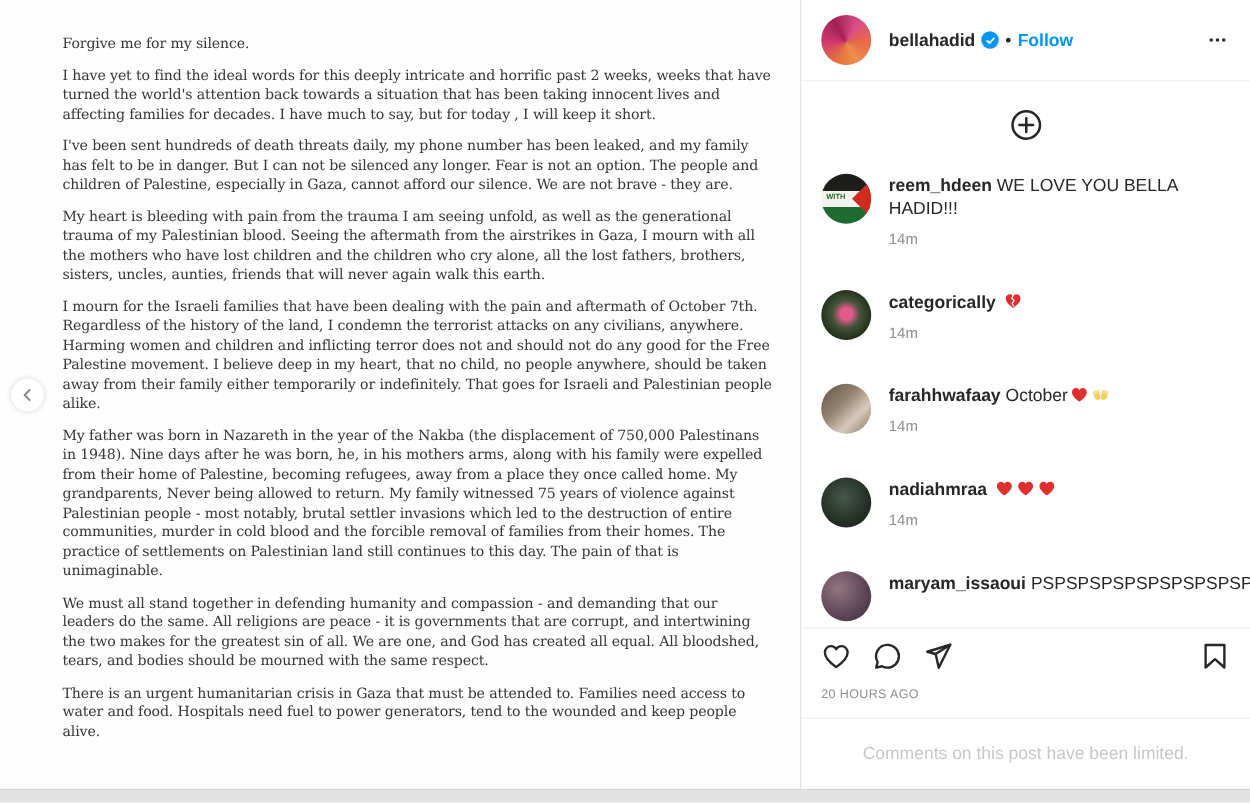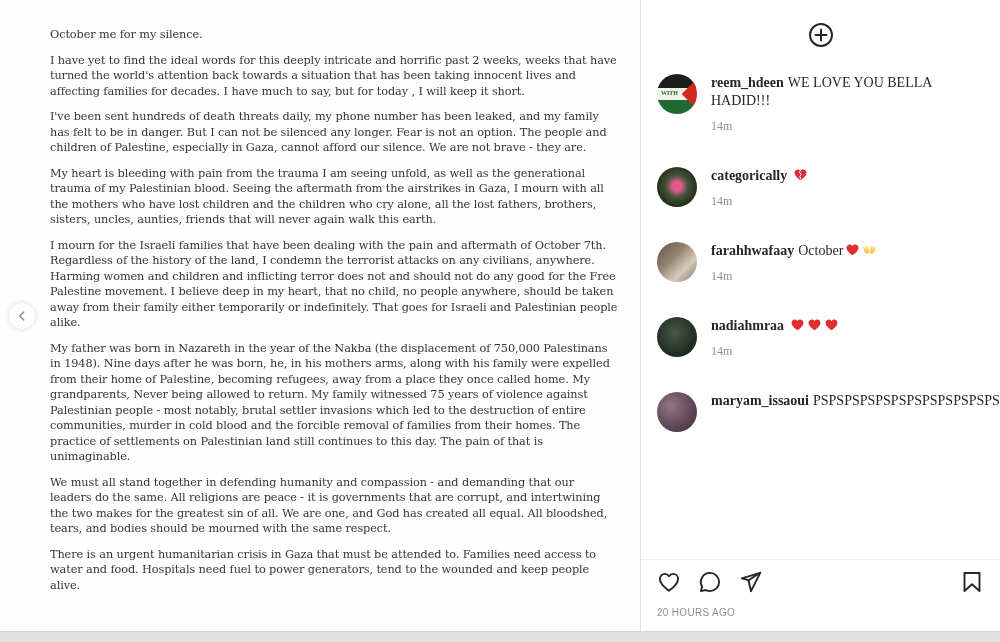--- a/index.html
+++ b/index.html
@@ -23,21 +23,21 @@
   .ig-header { display:flex; align-items:center; padding:12px 16px; border-bottom:1px solid #efefef; flex:0 0 auto; }
   .avatar { width:40px; height:40px; border-radius:50%; flex:0 0 auto; overflow:hidden; position:relative; cursor:pointer; }
   .av-bella { background:conic-gradient(from 210deg at 50% 55%, #e2703d, #d23a70, #a32055, #d94f86, #e86a45, #ef8d4b, #e2703d); }
   .ig-header .username { font-weight:bold; font-size:14px; margin-left:14px; cursor:pointer; }
   .badge { width:14px; height:14px; border-radius:50%; background:#0095f6; color:#fff; display:inline-flex; align-items:center; justify-content:center; margin-left:5px; flex:0 0 auto; }
   .dot-sep { color:#262626; margin:0 5px; font-size:14px; }
   .follow { color:#0095f6; font-weight:bold; font-size:14px; cursor:pointer; }
   .more-btn { margin-left:auto; cursor:pointer; display:flex; align-items:center; }
 
   
-  .comments { flex:1 1 auto; overflow:hidden; padding:0 16px;font-family:Liberation Serif, serif; }
+  .comments { flex:1 1 auto; overflow:hidden; padding:0 16px; }
   .load-more-row { display:flex; justify-content:center; padding:22px 0 26px 0; }
   .plus-btn { width:26px; height:26px; cursor:pointer; display:block; }
 
   .comment { display:flex; margin-bottom:32px; }
   .comment-body { margin-left:14px; font-size:14px; line-height:18px; min-width:0; }
   .uname { font-weight:bold; margin-right:4px; cursor:pointer; }
   .ctime { color:#8e8e8e; font-size:12px; margin-top:7px; }
   .emoji { display:inline-block; width:15px; height:15px; vertical-align:-2px; margin-left:2px; }
 
   .av-reem  { background:linear-gradient(180deg,#1d1d1b 0 34%,#f4f2ec 34% 66%,#1d6b30 66% 100%); }
@@ -58,41 +58,59 @@
   .limited-bar { border-top:1px solid #efefef; flex:0 0 auto; display:flex; align-items:center; justify-content:center; padding:19px 16px 21px 16px; }
   .limited-bar span { color:#c7c7c7; font-size:14px; }
 </style>
 </head>
 <body>
 
 <div class="post">
 
   <div class="image-pane">
     <div class="letter">
-      <p>October me for my silence.</p>
+      <p>Forgive me for my silence.</p>
       <p>I have yet to find the ideal words for this deeply intricate and horrific past 2 weeks, weeks that have turned the world's attention back towards a situation that has been taking innocent lives and affecting families for decades. I have much to say, but for today , I will keep it short.</p>
       <p>I've been sent hundreds of death threats daily, my phone number has been leaked, and my family has felt to be in danger. But I can not be silenced any longer. Fear is not an option. The people and children of Palestine, especially in Gaza, cannot afford our silence. We are not brave - they are.</p>
       <p>My heart is bleeding with pain from the trauma I am seeing unfold, as well as the generational trauma of my Palestinian blood. Seeing the aftermath from the airstrikes in Gaza, I mourn with all the mothers who have lost children and the children who cry alone, all the lost fathers, brothers, sisters, uncles, aunties, friends that will never again walk this earth.</p>
       <p>I mourn for the Israeli families that have been dealing with the pain and aftermath of October 7th. Regardless of the history of the land, I condemn the terrorist attacks on any civilians, anywhere. Harming women and children and inflicting terror does not and should not do any good for the Free Palestine movement. I believe deep in my heart, that no child, no people anywhere, should be taken away from their family either temporarily or indefinitely. That goes for Israeli and Palestinian people alike.</p>
       <p>My father was born in Nazareth in the year of the Nakba (the displacement of 750,000 Palestinans in 1948). Nine days after he was born, he, in his mothers arms, along with his family were expelled from their home of Palestine, becoming refugees, away from a place they once called home. My grandparents, Never being allowed to return. My family witnessed 75 years of violence against Palestinian people - most notably, brutal settler invasions which led to the destruction of entire communities, murder in cold blood and the forcible removal of families from their homes. The practice of settlements on Palestinian land still continues to this day. The pain of that is unimaginable.</p>
       <p>We must all stand together in defending humanity and compassion - and demanding that our leaders do the same.  All religions are peace - it is governments that are corrupt, and intertwining the two makes for the greatest sin of all. We are one, and God has created all equal.  All bloodshed, tears, and bodies should be mourned with the same respect.</p>
       <p>There is an urgent humanitarian crisis  in Gaza that must be attended to. Families need access to water and food. Hospitals need fuel to power generators, tend to the wounded and keep people alive.</p>
 
     </div>
     <div class="carousel-prev">
       <span style="display:flex">
         <svg width="16" height="16" viewBox="0 0 24 24" fill="none" stroke="#8a8a8a" stroke-width="2.4" stroke-linecap="round" stroke-linejoin="round">
             <polyline points="14.5 18 8.5 12 14.5 6"></polyline>
           </svg>
       </span>
     </div>
   </div>
 
   <div class="right-pane">
 
+    <div class="ig-header">
+      <div class="avatar av-bella"></div>
+      <span class="username">bellahadid</span>
+      <span class="badge">
+        <svg width="9" height="9" viewBox="0 0 12 12" fill="none" stroke="#fff" stroke-width="2" stroke-linecap="round" stroke-linejoin="round">
+            <polyline points="2.5 6.3 4.8 8.6 9.5 3.6"></polyline>
+          </svg>
+      </span>
+      <span class="dot-sep">•</span>
+      <span class="follow">Follow</span>
+      <span class="more-btn">
+        <svg width="20" height="20" viewBox="0 0 24 24" fill="#262626">
+            <circle cx="6" cy="12" r="1.7"></circle>
+            <circle cx="12" cy="12" r="1.7"></circle>
+            <circle cx="18" cy="12" r="1.7"></circle>
+          </svg>
+      </span>
+    </div>
 
     <div class="comments">
 
       <div class="load-more-row">
         <span class="plus-btn">
           <svg width="26" height="26" viewBox="0 0 26 26" fill="none" stroke="#262626" stroke-width="2" stroke-linecap="round">
               <circle cx="13" cy="13" r="11"></circle>
               <line x1="13" y1="7.5" x2="13" y2="18.5"></line>
               <line x1="7.5" y1="13" x2="18.5" y2="13"></line>
             </svg>
@@ -189,15 +207,18 @@
       <span class="spacer"></span>
       <span class="ic last">
         <svg width="24" height="24" viewBox="0 0 24 24" fill="none" stroke="#262626" stroke-width="1.9" stroke-linejoin="round">
             <path d="M19.5 21 12 14.3 4.5 21V3h15z"></path>
           </svg>
       </span>
     </div>
 
     <div class="time-row">20 HOURS AGO</div>
 
+    <div class="limited-bar">
+      <span>Comments on this post have been limited.</span>
+    </div>
 
   </div>
 </div>
 
 </body></html>

